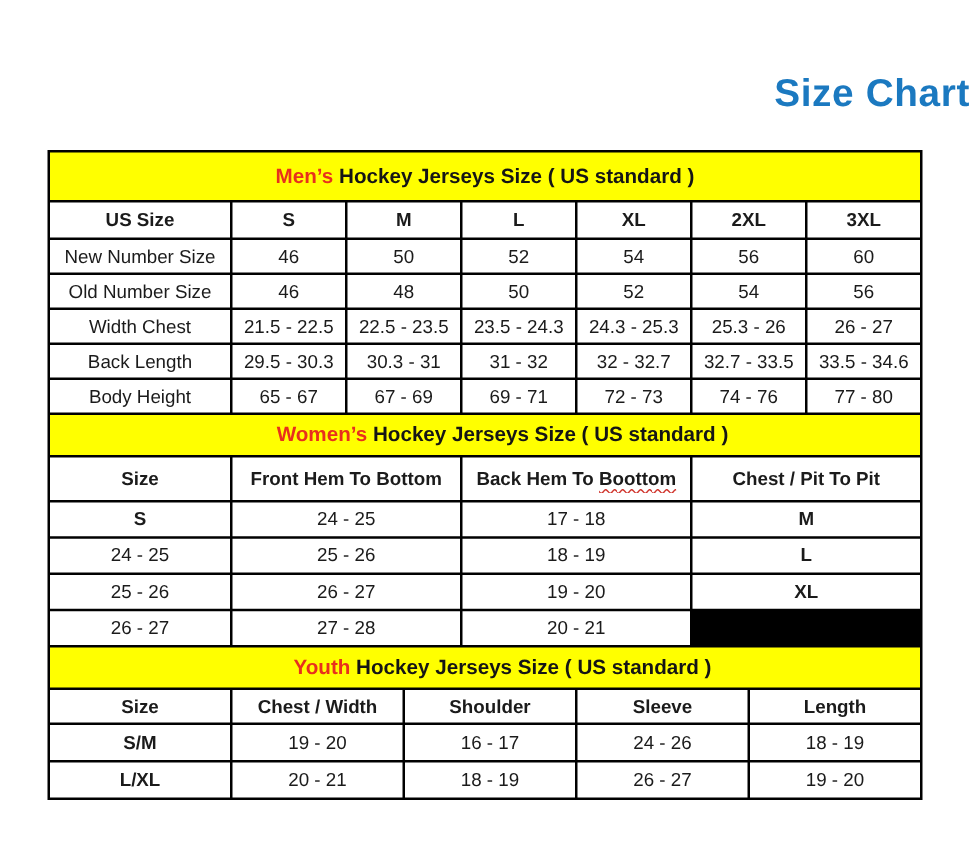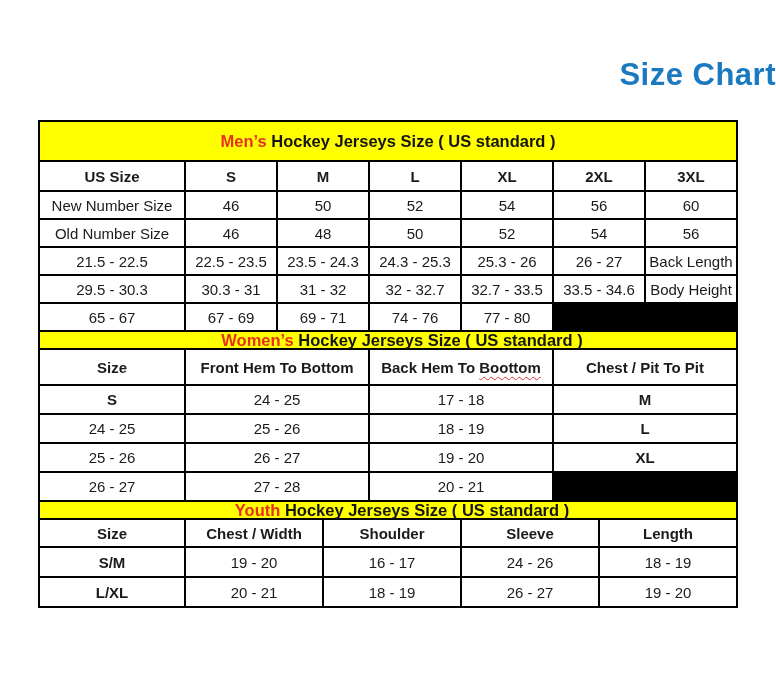--- a/index.html
+++ b/index.html
@@ -34,21 +34,21 @@
     background: #ffff00;
     display: flex;
     justify-content: center;
     align-items: center;
     font-weight: bold;
     font-size: 16.5px;
     color: #151515;
     white-space: pre;
   }
   .banner-tall { height: 38px; }
-  .banner-short { height: 16px; padding-left: 28px; }
+  .banner-short { height: 32px; padding-left: 28px; }
   .banner .hl { color: #e8301d; }
   .grid {
     display: grid;
     gap: 2px;
     background: #000000;
     border-radius: 15px;
   }
   .men-grid   { grid-template-columns: 144px repeat(6, 1fr); grid-template-rows: 28px repeat(5, 26px); }
   .women-grid { grid-template-columns: 144px repeat(3, 1fr); grid-template-rows: 34px repeat(4, 27px); }
   .youth-grid { grid-template-columns: 144px repeat(4, 1fr); grid-template-rows: 26px repeat(2, 28px); }
@@ -98,39 +98,41 @@
     <div class="cell">60</div>
 
     <div class="cell">Old Number Size</div>
     <div class="cell">46</div>
     <div class="cell">48</div>
     <div class="cell">50</div>
     <div class="cell">52</div>
     <div class="cell">54</div>
     <div class="cell">56</div>
 
+    <div class="cell">Width Chest</div>
     <div class="cell">21.5 - 22.5</div>
     <div class="cell">22.5 - 23.5</div>
     <div class="cell">23.5 - 24.3</div>
     <div class="cell">24.3 - 25.3</div>
     <div class="cell">25.3 - 26</div>
     <div class="cell">26 - 27</div>
 
     <div class="cell">Back Length</div>
     <div class="cell">29.5 - 30.3</div>
     <div class="cell">30.3 - 31</div>
     <div class="cell">31 - 32</div>
     <div class="cell">32 - 32.7</div>
     <div class="cell">32.7 - 33.5</div>
     <div class="cell">33.5 - 34.6</div>
 
     <div class="cell">Body Height</div>
     <div class="cell">65 - 67</div>
     <div class="cell">67 - 69</div>
     <div class="cell">69 - 71</div>
+    <div class="cell">72 - 73</div>
     <div class="cell">74 - 76</div>
     <div class="cell">77 - 80</div>
   </div>
 
   <div class="banner banner-short">
     <span class="hl">Women’s</span><span> Hockey Jerseys Size ( US standard )</span>
   </div>
   <div class="grid women-grid">
     <div class="cell head">Size</div>
     <div class="cell head">Front Hem To Bottom</div>

